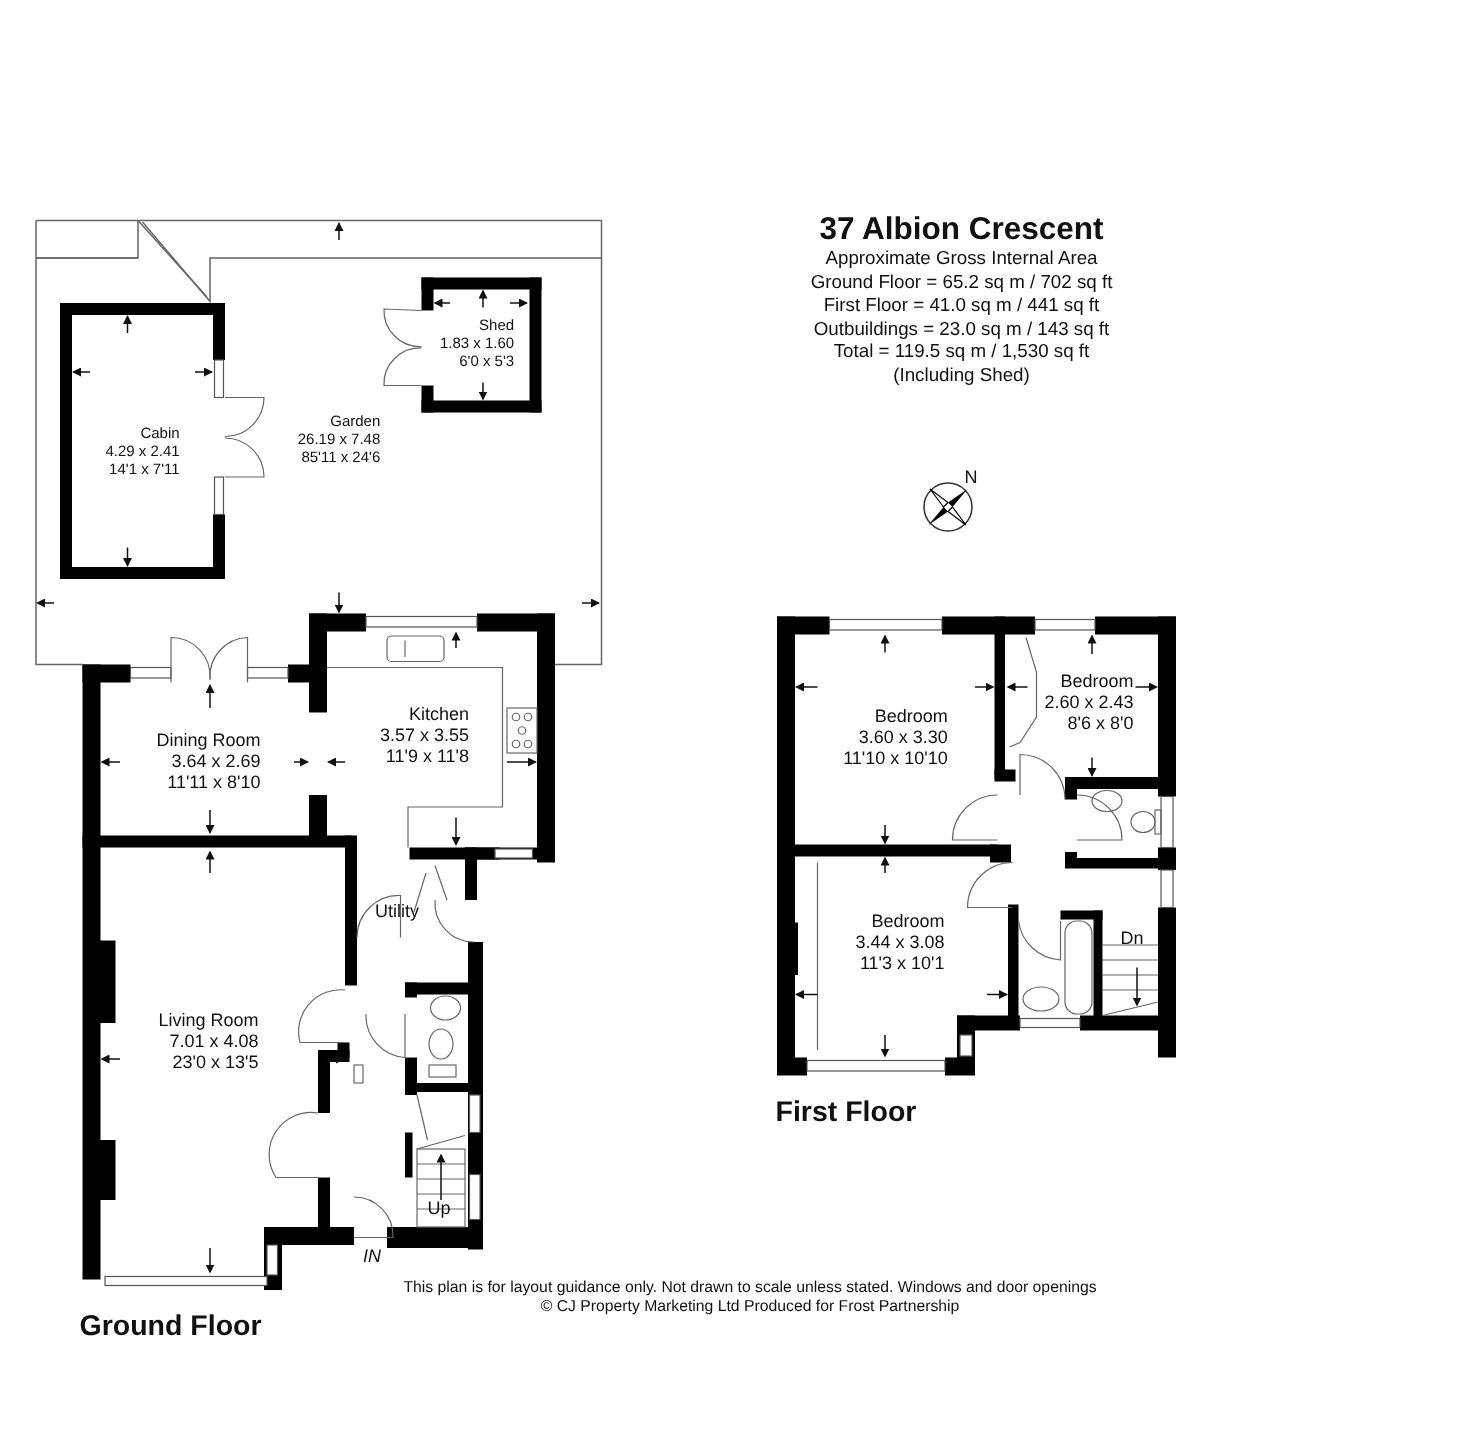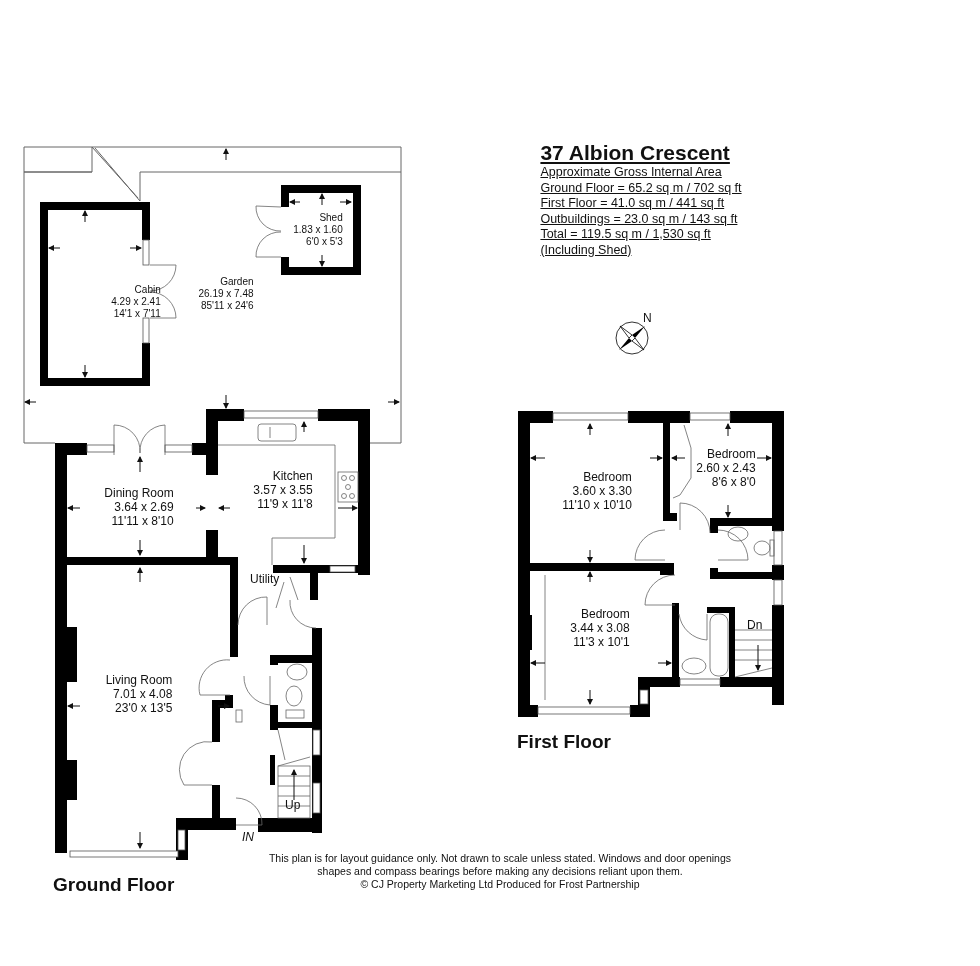--- a/index.html
+++ b/index.html
@@ -2,21 +2,21 @@
 <html><head>
 <meta charset="utf-8">
 <style>
   html, body { margin: 0; padding: 0; background: #ffffff; }
   body { width: 980px; height: 966px; position: relative; overflow: hidden; font-family: "Liberation Sans", sans-serif; color: #111; }
   svg.plan { position: absolute; left: 0; top: 0; }
   .lbl { position: absolute; text-align: right; font-size: 12px; line-height: 14px; color: #111; white-space: nowrap; transform: translateX(-50%); }
   .lbl.small { font-size: 10px; line-height: 12px; }
   .lbl span { display: block; }
   .floor-title { position: absolute; font-weight: bold; font-size: 19px; color: #111; white-space: nowrap; }
-  .header { position: absolute; left: 641px; top: 141px; transform: translateX(-50%); white-space: nowrap; text-decoration: underline; }
+  .header { position: absolute; left: 641px; top: 141px; transform: translateX(-50%); text-align: center; white-space: nowrap; }
   .header .title { font-weight: bold; font-size: 21px; line-height: 24px; }
   .header .line { font-size: 12.5px; line-height: 15.5px; }
   .disclaimer { position: absolute; left: 500px; top: 852px; transform: translateX(-50%); text-align: center; font-size: 10.5px; line-height: 13px; white-space: nowrap; }
   .tag { position: absolute; font-size: 13px; color: #111; }
 </style>
 </head>
 <body>
 
 <svg class="plan" width="980" height="966" viewBox="0 0 980 966" xmlns="http://www.w3.org/2000/svg">
   <defs>
@@ -281,21 +281,21 @@
   <div class="line">(Including Shed)</div>
 </div>
 
 <div class="tag" style="left:643px; top:311px; font-size:12px;">N</div>
 
 <div class="lbl small" style="left:318px; top:212px;">
   <span>Shed</span>
   <span>1.83 x 1.60</span>
   <span>6'0 x 5'3</span>
 </div>
-<div class="lbl small" style="left:95px; top:284px;margin-left:41px;">
+<div class="lbl small" style="left:95px; top:284px;">
   <span>Cabin</span>
   <span>4.29 x 2.41</span>
   <span>14'1 x 7'11</span>
 </div>
 <div class="lbl small" style="left:226px; top:276px;">
   <span>Garden</span>
   <span>26.19 x 7.48</span>
   <span>85'11 x 24'6</span>
 </div>
 <div class="lbl" style="left:139px; top:486px;">
@@ -306,21 +306,21 @@
 <div class="lbl" style="left:283px; top:469px;">
   <span>Kitchen</span>
   <span>3.57 x 3.55</span>
   <span>11'9 x 11'8</span>
 </div>
 <div class="lbl" style="left:139px; top:673px;">
   <span>Living Room</span>
   <span>7.01 x 4.08</span>
   <span>23'0 x 13'5</span>
 </div>
-<div class="tag" style="left:250px; top:572px; font-size:12px;">Utility</div>
+<div class="tag" style="left:250px; top:600px; font-size:12px;">Utility</div>
 <div class="tag" style="left:285px; top:798px; font-size:12px;">Up</div>
 <div class="tag" style="left:242px; top:830px; font-size:12px;font-style:italic;">IN</div>
 <div class="floor-title" style="left:53px; top:874px;">Ground Floor</div>
 
 <div class="lbl" style="left:597px; top:470px;">
   <span>Bedroom</span>
   <span>3.60 x 3.30</span>
   <span>11'10 x 10'10</span>
 </div>
 <div class="lbl" style="left:726px; top:447px;">
@@ -331,15 +331,14 @@
 <div class="lbl" style="left:600px; top:607px;">
   <span>Bedroom</span>
   <span>3.44 x 3.08</span>
   <span>11'3 x 10'1</span>
 </div>
 <div class="tag" style="left:747px; top:618px; font-size:12px;">Dn</div>
 <div class="floor-title" style="left:517px; top:731px;">First Floor</div>
 
 <div class="disclaimer">
   <div>This plan is for layout guidance only. Not drawn to scale unless stated. Windows and door openings</div>
-  <div>shapes and compass bearings before making any decisions reliant upon them.</div>
   <div>© CJ Property Marketing Ltd Produced for Frost Partnership</div>
 </div>
 
 </body></html>

